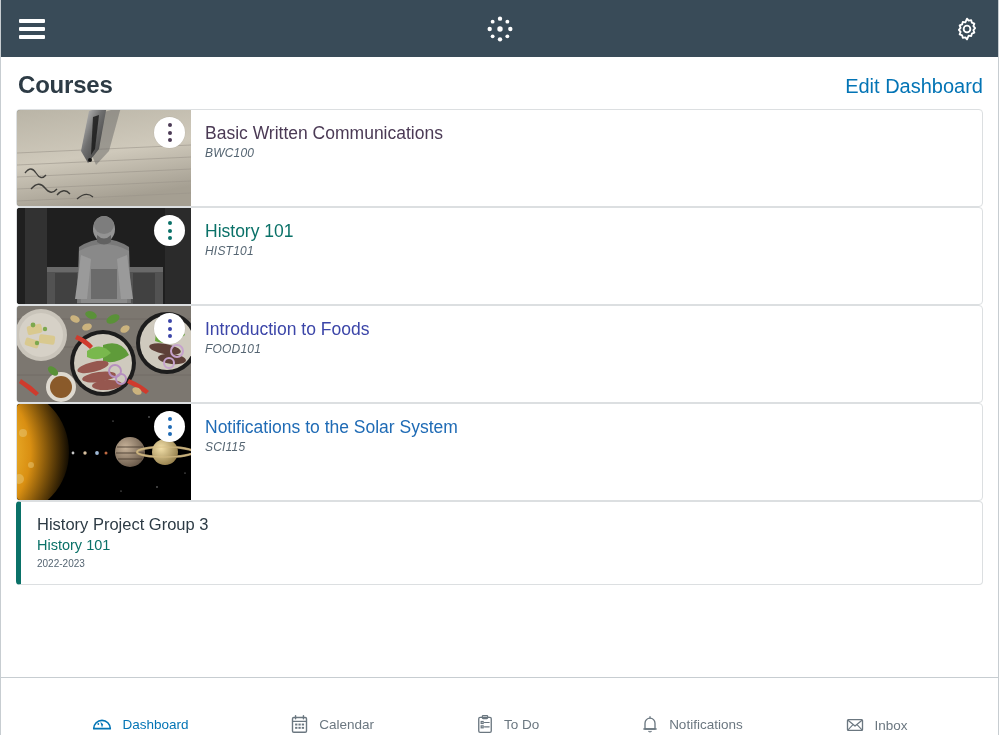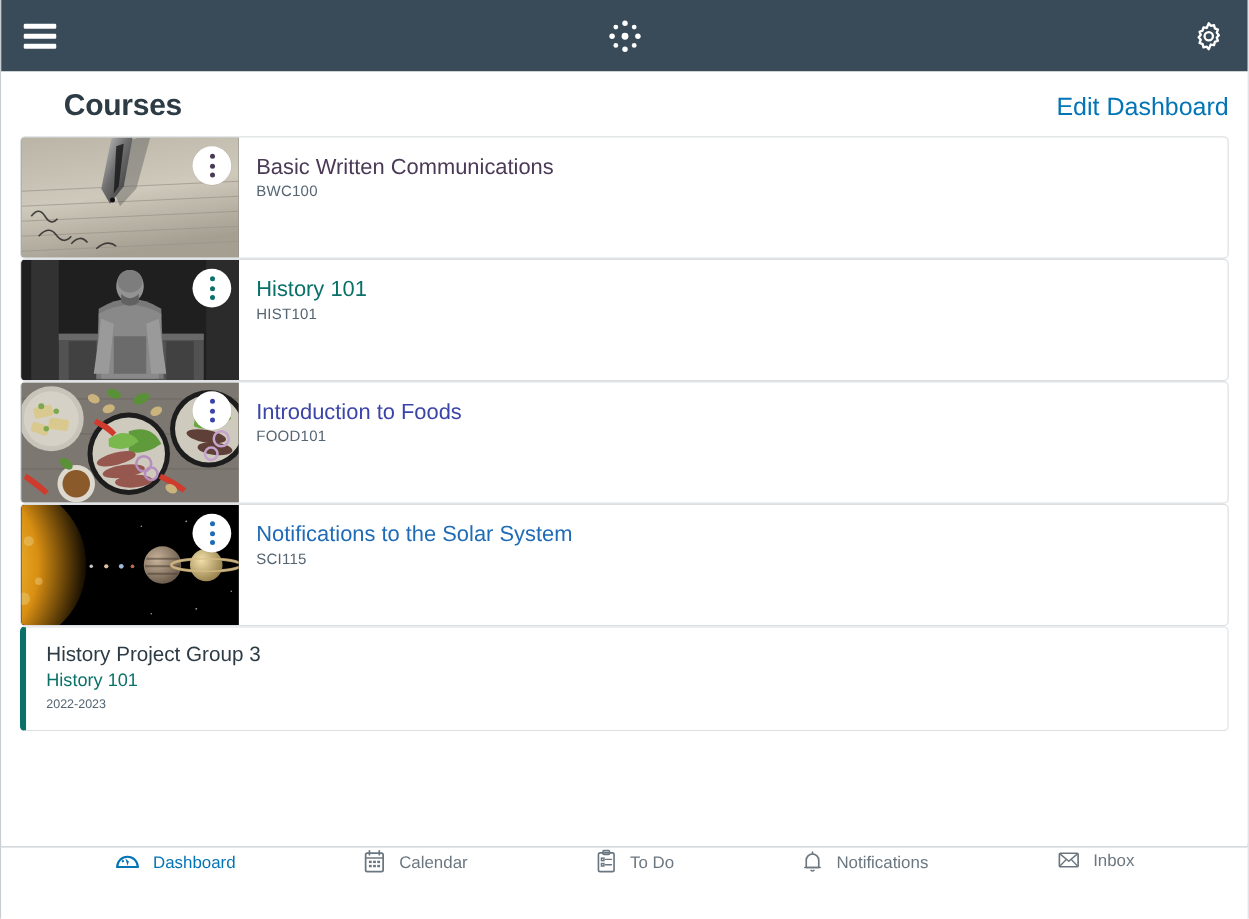--- a/index.html
+++ b/index.html
@@ -68,21 +68,20 @@
     height: 618px;
     overflow: hidden;
     background: #fff;
   }
 
   .section-head {
     display: flex;
     align-items: baseline;
     justify-content: space-between;
     padding: 14px 0 10px 2px;
-    margin-left: 33px;
   }
   .section-title {
     font-size: 24px;
     font-weight: bold;
     color: #2D3B45;
     letter-spacing: -0.2px;
   }
   .edit-dash {
     font-size: 20px;
     color: #0374B5;
@@ -135,20 +134,21 @@
     font-size: 17.5px;
     line-height: 22px;
     margin-bottom: 2px;
     cursor: pointer;
     display: inline-block;
   }
   .course-code {
     font-size: 12px;
     color: #556572;
     letter-spacing: .2px;
+    font-style: italic;
   }
 
   
   .groups-head { padding: 6px 0 10px 2px; }
   .group-card {
     border: 1px solid #dcdfe1;
     border-left: 5px solid #0a7168;
     border-radius: 4px;
     background: #fff;
     height: 84px;
@@ -173,21 +173,21 @@
   }
 
   
   .bottomnav {
     position: absolute;
     left: 0; right: 0; bottom: 0;
     height: 58px;
     background: #ffffff;
     border-top: 1px solid #c7cdd1;
     display: flex;
-    align-items: flex-start;
+    align-items: flex-end;
     justify-content: space-around;
     padding: 0 40px;
   }
   .nav-item {
     display: flex;
     align-items: center;
     gap: 9px;
     cursor: pointer;
     color: #6B7780;
     font-size: 13.5px;

